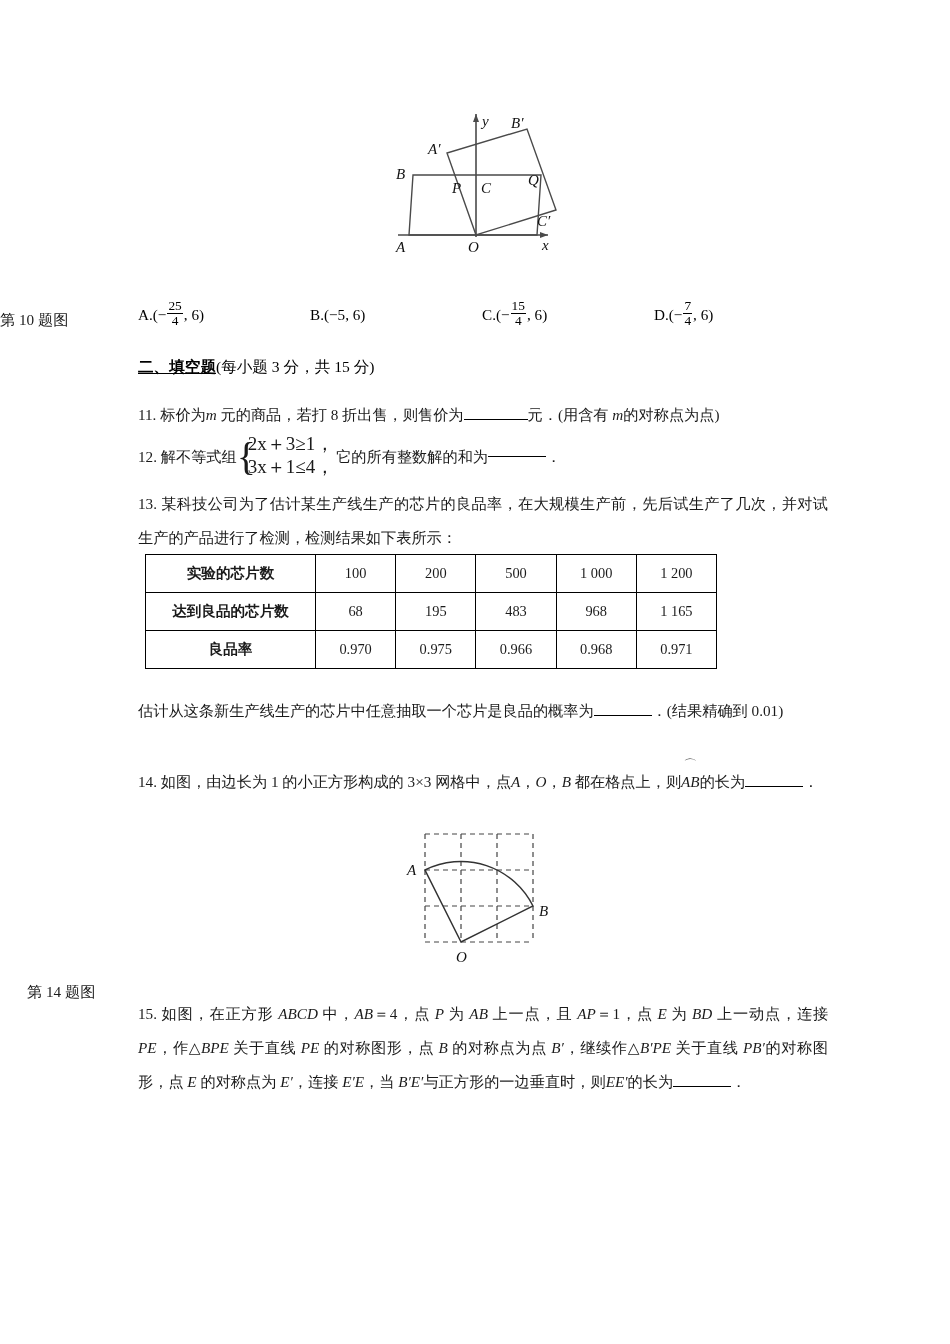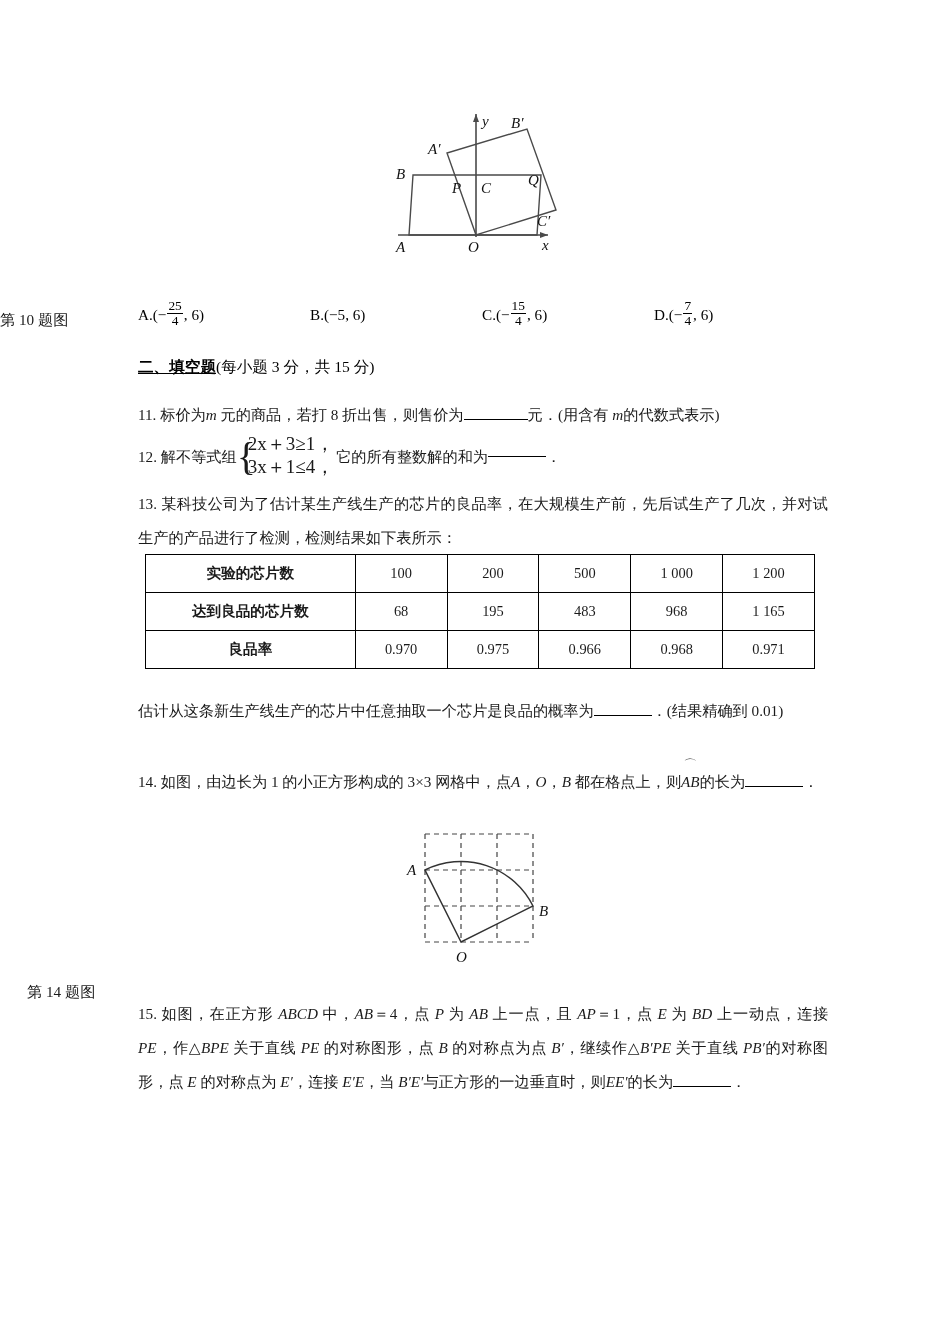--- a/index.html
+++ b/index.html
@@ -117,21 +117,21 @@
     line-height: 23px;
   }
 
   
   .q13 { position: absolute; left: 138px; top: 487px; width: 690px; }
   table.chips {
     position: absolute;
     left: 145px;
     top: 554px;
     border-collapse: collapse;
-    width: 670px;
+    width: 572px;
     font-size: 14.4px;
   }
   table.chips td {
     border: 1px solid #000;
     height: 35px;
     text-align: center;
     vertical-align: middle;
     color: #1a1a1a;
   }
   table.chips td.head {
@@ -216,21 +216,21 @@
 
   <div class="sec-head">
     <b>二、填空题</b><span>(每小题 3 分，共 15 分)</span>
   </div>
 
   <div class="q11">
     <div class="para">
       <span>11.</span>
       <span>标价为</span><span class="math-i">m</span>
       <span>元的商品，若打 8 折出售，则售价为</span><span class="blank"></span><span>元．(用含有</span>
-      <span class="math-i">m</span><span>的代数式表示)</span>
+      <span class="math-i">m</span><span>的对称点为点)</span>
     </div>
   </div>
 
   <div class="q12">
     <div class="para" style="line-height:26px;">
       <span style="display:inline-block; vertical-align:middle;">12.</span>
       <span style="display:inline-block; vertical-align:middle;">解不等式组</span><span class="sys"><span class="brace">{</span><span class="rows"><span style="display:block;">2x＋3≥1，</span><span style="display:block;">3x＋1≤4，</span></span></span><span style="display:inline-block; vertical-align:middle;">它的所有整数解的和为</span><span class="blank blank-sm" style="vertical-align:middle;"></span><span style="display:inline-block; vertical-align:middle;">．</span>
     </div>
   </div>
 

